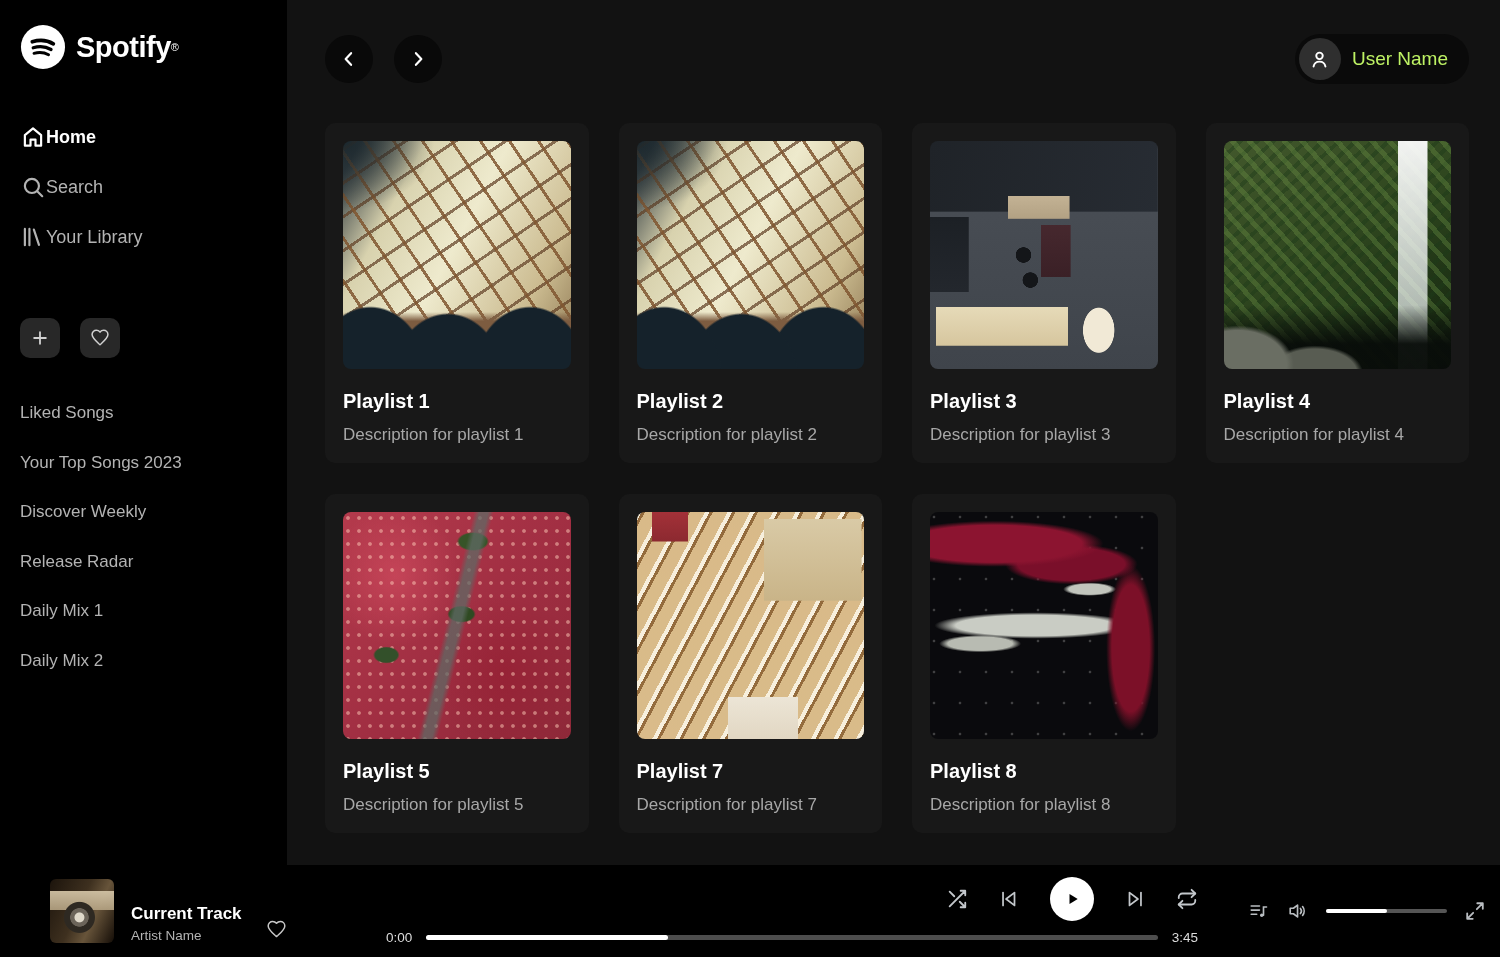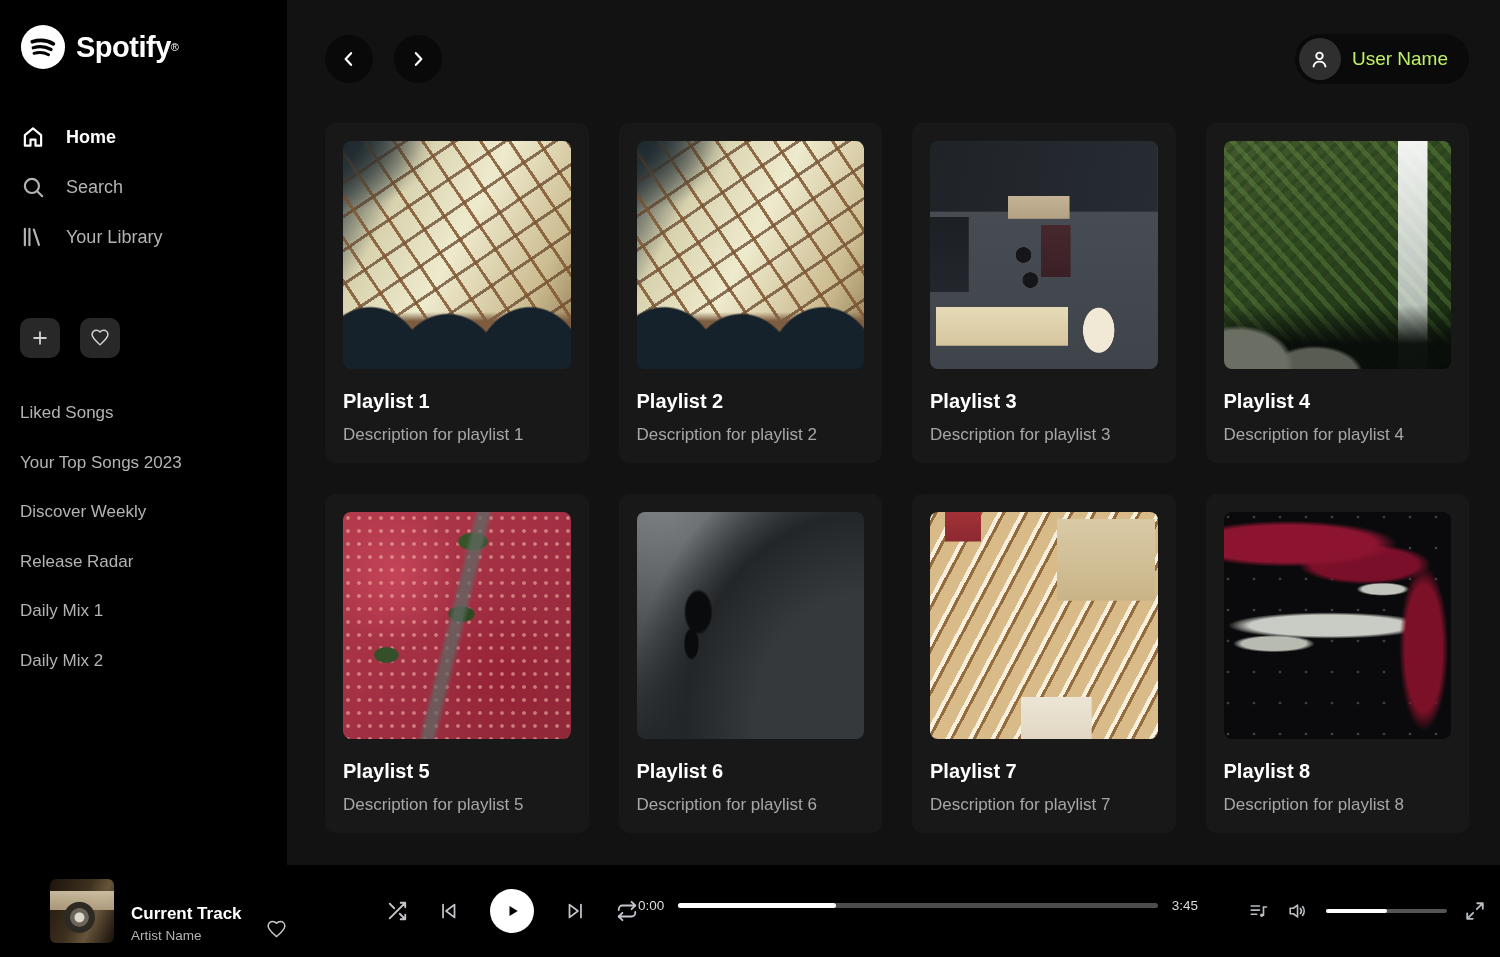--- a/index.html
+++ b/index.html
@@ -7,21 +7,21 @@
     font-family:"Liberation Sans", sans-serif; -webkit-font-smoothing:antialiased; }
   .app { display:flex; height:865px;border-radius:22px; }
 
   
   .sidebar { width:287px; background:#000; padding:24px 20px 0 20px; flex:none; }
   .logo-row { display:flex; align-items:center; gap:10px; padding-left:0; }
   .logo-mark { width:46px; height:46px; }
   .logo-text { color:#fff; font-size:29px; font-weight:bold; letter-spacing:-0.5px; }
   .logo-reg { color:#fff; font-size:11px; vertical-align:super; font-weight:normal; }
   .nav { margin-top:42px; display:flex; flex-direction:column; }
-  .nav-item { display:flex; align-items:center; gap:20px; height:50px; color:#b3b3b3;
+  .nav-item { display:flex; align-items:center; height:50px; color:#b3b3b3;
     font-size:18px; cursor:pointer; }
   .nav-item.active { color:#fff; font-weight:bold; }
   .nav-item svg { width:26px; height:26px; flex:none; }
   .action-row { margin-top:56px; display:flex; gap:20px; }
   .sq-btn { width:40px; height:40px; border-radius:10px; background:#282828; border:none;
     display:flex; align-items:center; justify-content:center; color:#d0d0d0; cursor:pointer; }
   .sq-btn svg { width:20px; height:20px; }
   .pl-list { margin-top:30px; display:flex; flex-direction:column; }
   .pl-item { color:#b3b3b3; font-size:17px; line-height:49.5px; cursor:pointer; white-space:nowrap; }
 
@@ -49,21 +49,21 @@
   .player { height:92px; background:#000; display:grid;
     grid-template-columns:372px 1fr 288px; align-items:center; padding:0 14px; }
   .now-playing { display:flex; align-items:flex-end;padding-left:36px; }
   .album-art { width:64px; height:64px; border-radius:6px; flex:none; }
   .track-info { margin-left:17px; }
   .track-title { color:#fff; font-size:17px; font-weight:bold; }
   .track-artist { color:#b3b3b3; font-size:13.5px; margin-top:4px; }
   .like-btn { background:none; border:none; color:#c8c8c8; margin-left:24px; cursor:pointer; }
   .like-btn svg { width:21px; height:21px; }
 
-  .center-col { display:flex; flex-direction:row; align-items:flex-start; }
+  .center-col { display:flex; flex-direction:column; align-items:flex-end; }
   .controls { display:flex; align-items:center; gap:30px; }
   .ctl-btn { background:none; border:none; color:#c3c7cb; cursor:pointer;
     display:flex; align-items:center; justify-content:center; }
   .ctl-btn svg { width:22px; height:22px; }
   .play-btn { width:44px; height:44px; border-radius:50%; background:#fff; border:none;
     display:flex; align-items:center; justify-content:center; cursor:pointer; flex:none; }
   .play-btn svg { width:22px; height:22px; }
   .progress-row { display:flex; align-items:center; gap:14px; width:100%; margin-top:9px; }
   .time { color:#dcdcdc; font-size:13.5px; flex:none; }
   .progress-track { flex:1; height:4.5px; border-radius:3px; background:#4d4d4d; cursor:pointer; }
@@ -247,25 +247,20 @@
         <div class="card-img" data-img="forest-waterfall"></div>
         <div class="card-title">Playlist 4</div>
         <div class="card-desc">Description for playlist 4</div>
       </div>
       <div class="card">
         <div class="card-img" data-img="strawberries"></div>
         <div class="card-title">Playlist 5</div>
         <div class="card-desc">Description for playlist 5</div>
       </div>
       <div class="card">
-        <div class="card-img" data-img="underwater-diver"></div>
-        <div class="card-title">Playlist 6</div>
-        <div class="card-desc">Description for playlist 6</div>
-      </div>
-      <div class="card">
         <div class="card-img" data-img="wooden-rulers"></div>
         <div class="card-title">Playlist 7</div>
         <div class="card-desc">Description for playlist 7</div>
       </div>
       <div class="card">
         <div class="card-img" data-img="antler-ribbon"></div>
         <div class="card-title">Playlist 8</div>
         <div class="card-desc">Description for playlist 8</div>
       </div>
     </div>

